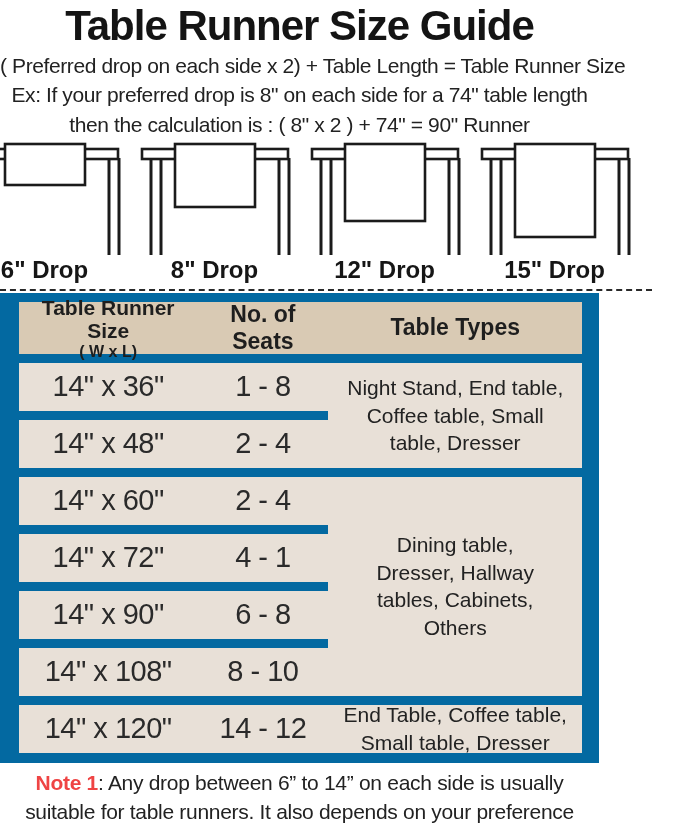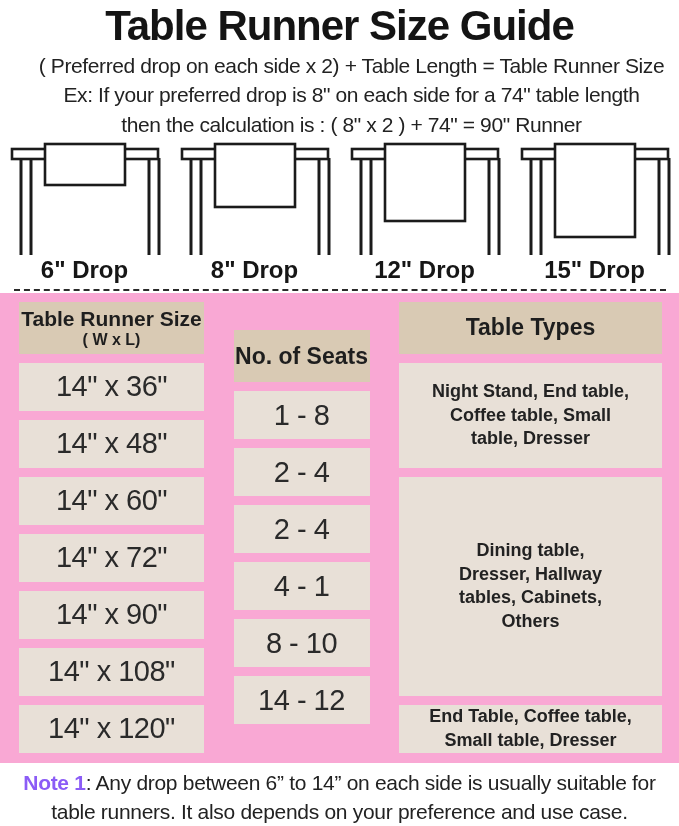--- a/index.html
+++ b/index.html
@@ -3,76 +3,76 @@
 <meta charset="utf-8">
 <style>
   * { margin: 0; padding: 0; box-sizing: border-box; }
   html, body { background: #ffffff; }
   body {
     width: 679px; height: 826px;
     font-family: "Liberation Sans", sans-serif;
     color: #1e1e1e;
     overflow: hidden;
   }
-  .page { width: 679px; height: 826px; display: flex; flex-direction: column; }
+  .page { width: 599px; height: 826px; display: flex; flex-direction: column; }
 
   
   .hdr { text-align: center; padding-top: 2px; }
   .title {
     font-size: 42px; font-weight: 700; letter-spacing: -1px;
     line-height: 1.12; color: #141414;
   }
   .formula-line, .ex-line {
     font-size: 21px; letter-spacing: -0.4px; white-space: nowrap;
-    line-height: 1.3; color: #222; margin-left: 24px;
+    line-height: 1.3; color: #222;
   }
   .formula-line { margin-top: 3px; }
   .ex-line { margin-top: 2px; }
 
   
   .figures { display: flex; justify-content: center; margin-top: 4px; }
   .figure { width: 170px; display: flex; flex-direction: column; align-items: center; }
   .figure svg { display: block; }
   .drop-label { font-size: 24px; font-weight: 700; margin-top: 1px; color: #161616; }
   .dashes { border-top: 2px dashed #2a2a2a; width: 652px; margin: 5px auto 0 auto; }
 
   
   .table-section {
-    background: #f9a8d4;
+    background: #0369a1;
     margin-top: 2px;
     padding: 9px 17px 10px 19px;
     display: flex; justify-content: space-between;
     flex: 0 0 auto;
   }
   .col { display: flex; flex-direction: column; gap: 9px; }
   .col-size  { width: 185px; }
-  .col-seats { width: 136px; justify-content: center; }
+  .col-seats { width: 136px; }
   .col-types { width: 263px; }
   .cell {
     background: #e8e0d7;
     display: flex; flex-direction: column; align-items: center; justify-content: center;
     text-align: center;
   }
   .cell.head { background: #d9cab4; height: 52px; }
   .cell.val  { height: 48px; font-size: 29px; letter-spacing: -0.5px; color: #2a2a2a; }
   .head-title { font-size: 21px; font-weight: 700; line-height: 1.12; }
   .head-sub   { font-size: 16px; font-weight: 700; line-height: 1.1; }
   .head-one   { font-size: 23px; font-weight: 700; }
   .group {
-    font-size: 18px; font-weight: 700; line-height: 1.32;
+    font-size: 21px; font-weight: 400; line-height: 1.32;
     white-space: pre-line; color: #222;
   }
   .g1 { height: 105px; }
   .g2 { height: 48px; }
   .g3 { height: 219px; }
 
   
   .notes { text-align: center; margin-top: 6px; padding: 0 6px; }
   .note { font-size: 21px; line-height: 1.38; letter-spacing: -0.3px; color: #222; }
-  .note .nlabel { font-weight: 700; color: #8b5cf6; }
+  .note .nlabel { font-weight: 700; color: #ef4444; }
 </style>
 </head>
 <body>
 
 <div class="page">
 
   <div class="hdr">
     <div class="title">Table Runner Size Guide</div>
     <div class="formula-line">( Preferred drop on each side x 2) + Table Length = Table Runner Size</div>
     <div class="ex-line">Ex: If your preferred drop is 8" on each side for a 74" table length</div>
@@ -150,20 +150,21 @@
     </div>
 
     <div class="col col-seats">
       <div class="cell head">
         <div class="head-one">No. of Seats</div>
       </div>
       <div class="cell val">1 - 8</div>
       <div class="cell val">2 - 4</div>
       <div class="cell val">2 - 4</div>
       <div class="cell val">4 - 1</div>
+      <div class="cell val">6 - 8</div>
       <div class="cell val">8 - 10</div>
       <div class="cell val">14 - 12</div>
     </div>
 
     <div class="col col-types">
       <div class="cell head">
         <div class="head-one">Table Types</div>
       </div>
       <div class="cell group g1">Night Stand, End table,
 Coffee table, Small

